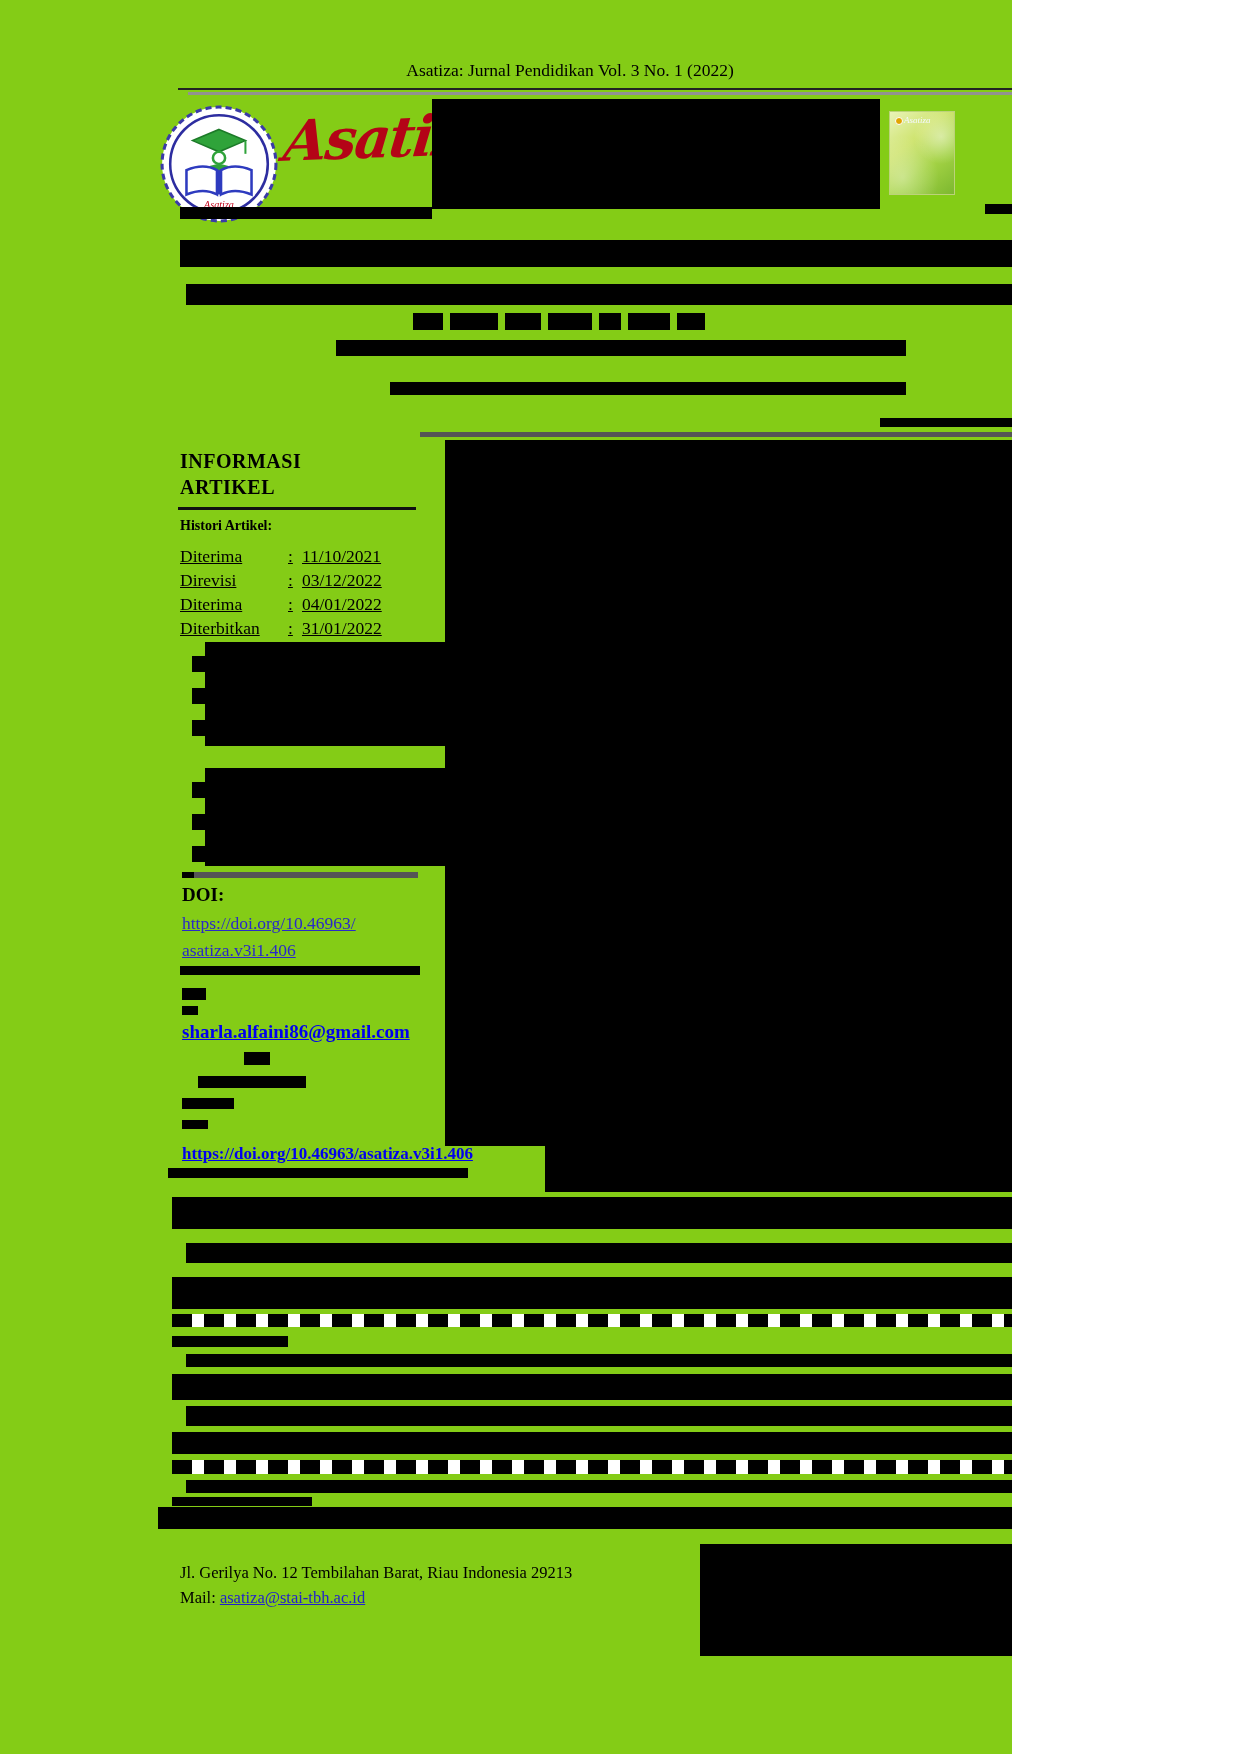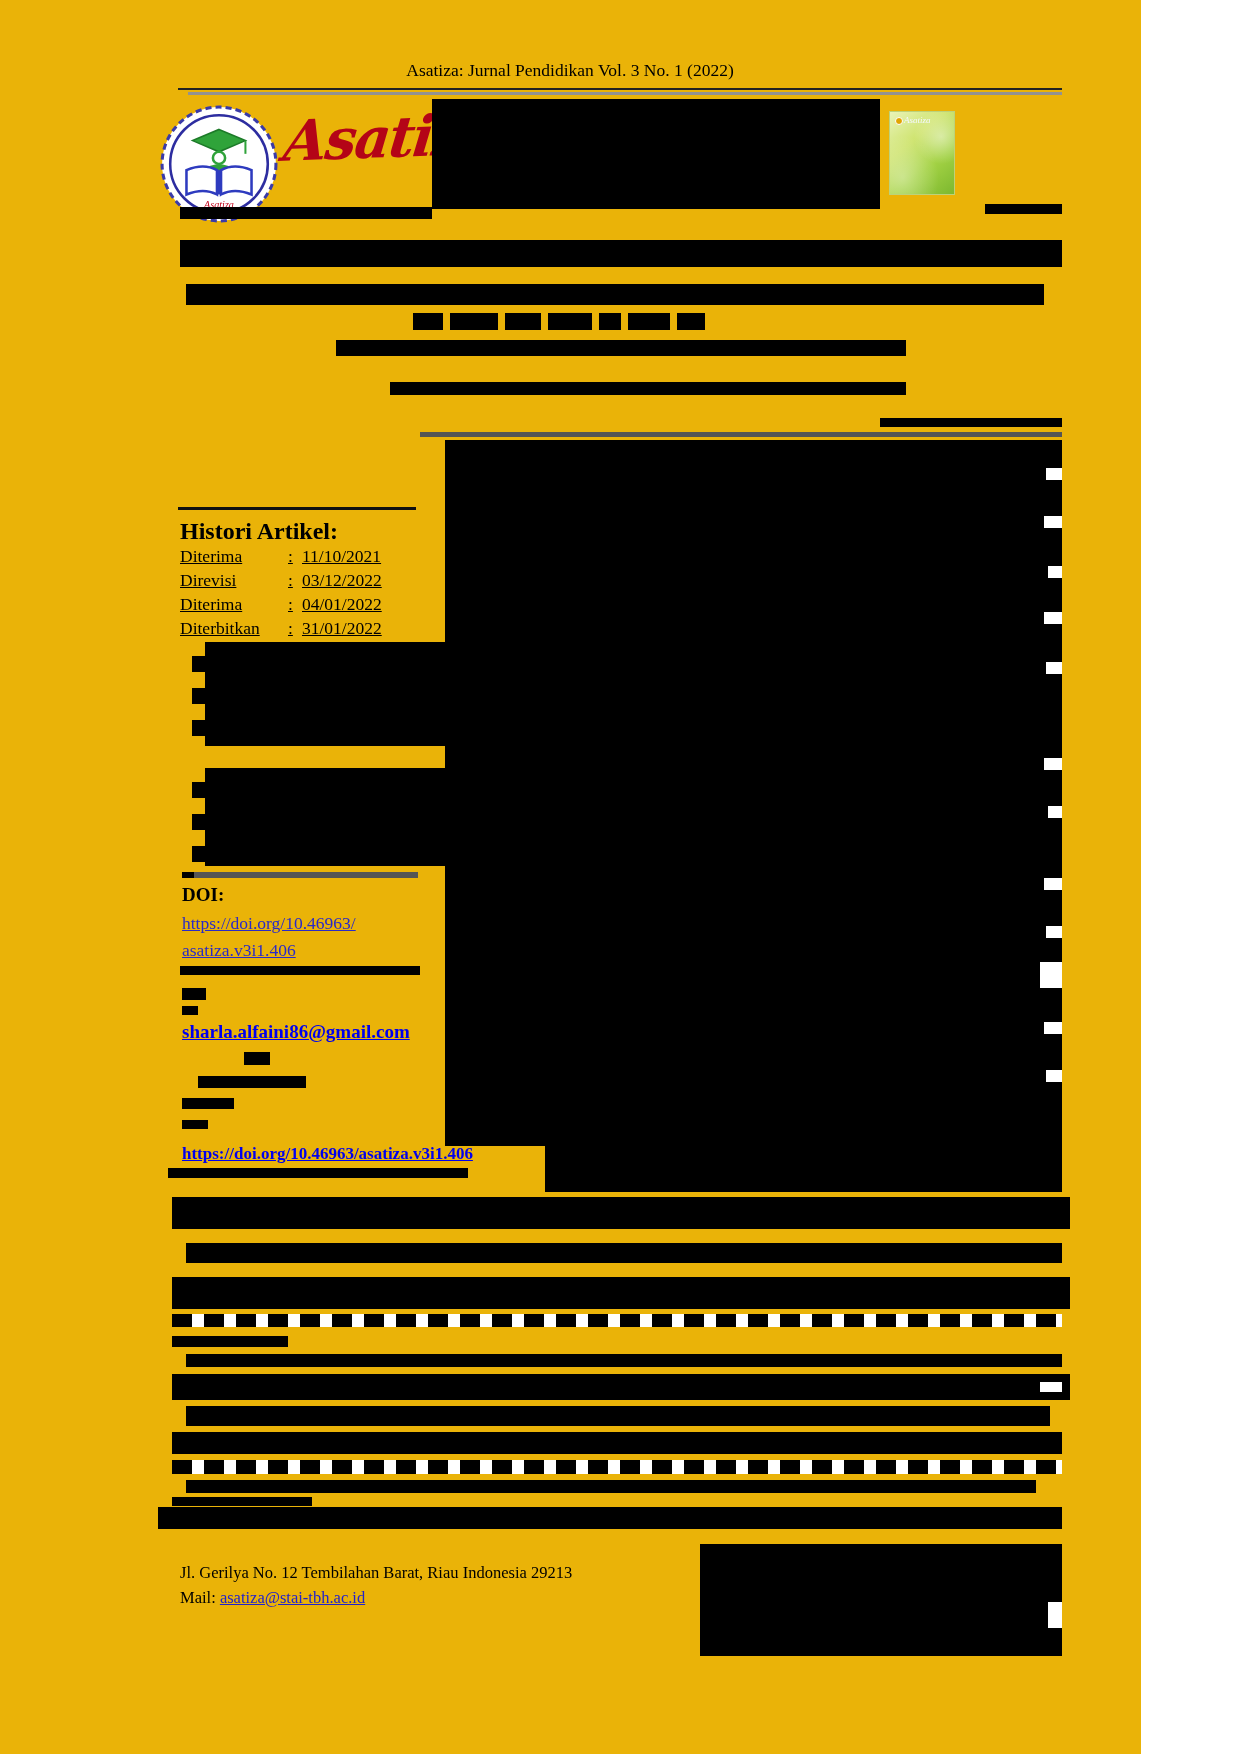--- a/index.html
+++ b/index.html
@@ -1,17 +1,17 @@
 <!DOCTYPE html>
 <html><head>
 <meta charset="utf-8">
 <style>
   html,body{margin:0;padding:0;background:#fff;}
-  #page{position:relative;width:1093px;height:1754px;background:#eab308;
-        font-family:"Liberation Serif", serif;color:#000;overflow:hidden;padding-left:48px;}
+  #page{position:relative;width:1012px;height:1754px;background:#84cc16;
+        font-family:"Liberation Serif", serif;color:#000;overflow:hidden;}
   .abs{position:absolute;}
   .r{position:absolute;background:#000;}
   .w{position:absolute;background:#fff;}
   .dash{position:absolute;background:repeating-linear-gradient(90deg,#000 0 20px,#fff 20px 32px);}
   .gray{position:absolute;background:#555;}
   a,.lnk{color:#0000ee;text-decoration:underline;cursor:pointer;}
   .lnk-b{font-weight:bold;}
   .hdr-line{left:120px;top:60px;width:900px;text-align:center;font-size:17.5px;}
   .wordmark{left:284px;top:104px;font-size:56px;font-style:italic;font-weight:bold;
             color:#b40417;letter-spacing:-2px;transform:rotate(-2deg) skewX(-8deg);
@@ -19,21 +19,21 @@
   .cover{left:889px;top:111px;width:66px;height:84px;border:1px solid #bcd27a;box-sizing:border-box;
          background:
            radial-gradient(60px 70px at 20% 80%, rgba(255,255,255,.35), rgba(255,255,255,0) 60%),
            radial-gradient(50px 50px at 80% 30%, rgba(255,255,255,.45), rgba(255,255,255,0) 55%),
            linear-gradient(140deg,#e9f3b9 0%,#cfe470 35%,#a3d244 65%,#7cb82f 100%);}
   .cover-label{position:absolute;left:14px;top:3px;font-size:9px;font-style:italic;color:#f4f8ff;}
   .cover-dot{position:absolute;left:5px;top:5px;width:6px;height:6px;border-radius:50%;
              background:#e2a400;border:1px solid #fff;}
   .info-h{left:180px;top:448px;width:240px;font-size:20px;font-weight:bold;line-height:26px;letter-spacing:.5px;}
   .info-rule{left:178px;top:507px;width:238px;height:3px;background:#111;}
-  .hist-h{left:180px;top:518px;font-size:24px;font-weight:bold;}
+  .hist-h{left:180px;top:518px;font-size:14px;font-weight:bold;}
   .hist-rows{left:180px;top:544px;width:250px;font-size:17.5px;line-height:24px;}
   .hist-row{display:flex;text-decoration:underline;}
   .hl{width:108px;flex:0 0 108px;}
   .hc{width:14px;flex:0 0 14px;}
   .doi-h{left:182px;top:884px;font-size:19px;font-weight:bold;}
   .doi-links{left:182px;top:910px;width:250px;font-size:17.5px;line-height:27px;}
   .doi-links .lnk{color:#2a2ac8;}
   .corr{left:182px;top:1018px;width:242px;font-size:19px;font-weight:bold;line-height:27px;
         word-break:break-all;}
   .doi-bottom{left:182px;top:1144px;font-size:17px;font-weight:bold;white-space:nowrap;}
@@ -87,20 +87,24 @@
   <div class="seg" style="left:450px;width:48px"></div>
   <div class="seg" style="left:505px;width:36px"></div>
   <div class="seg" style="left:548px;width:44px"></div>
   <div class="seg" style="left:599px;width:22px"></div>
   <div class="seg" style="left:628px;width:42px"></div>
   <div class="seg" style="left:677px;width:28px"></div>
   <div class="r" style="left:336px;top:340px;width:570px;height:16px"></div>
   <div class="r" style="left:390px;top:382px;width:516px;height:13px"></div>
 
 
+  <div class="abs info-h">
+    <div>INFORMASI</div>
+    <div>ARTIKEL</div>
+  </div>
   <div class="abs info-rule"></div>
 
   <div class="abs hist-h">Histori Artikel:</div>
   <div class="abs hist-rows">
     <div class="hist-row">
       <span class="hl">Diterima</span>
       <span class="hc">:</span>
       <span>11/10/2021</span>
     </div>
     <div class="hist-row">

